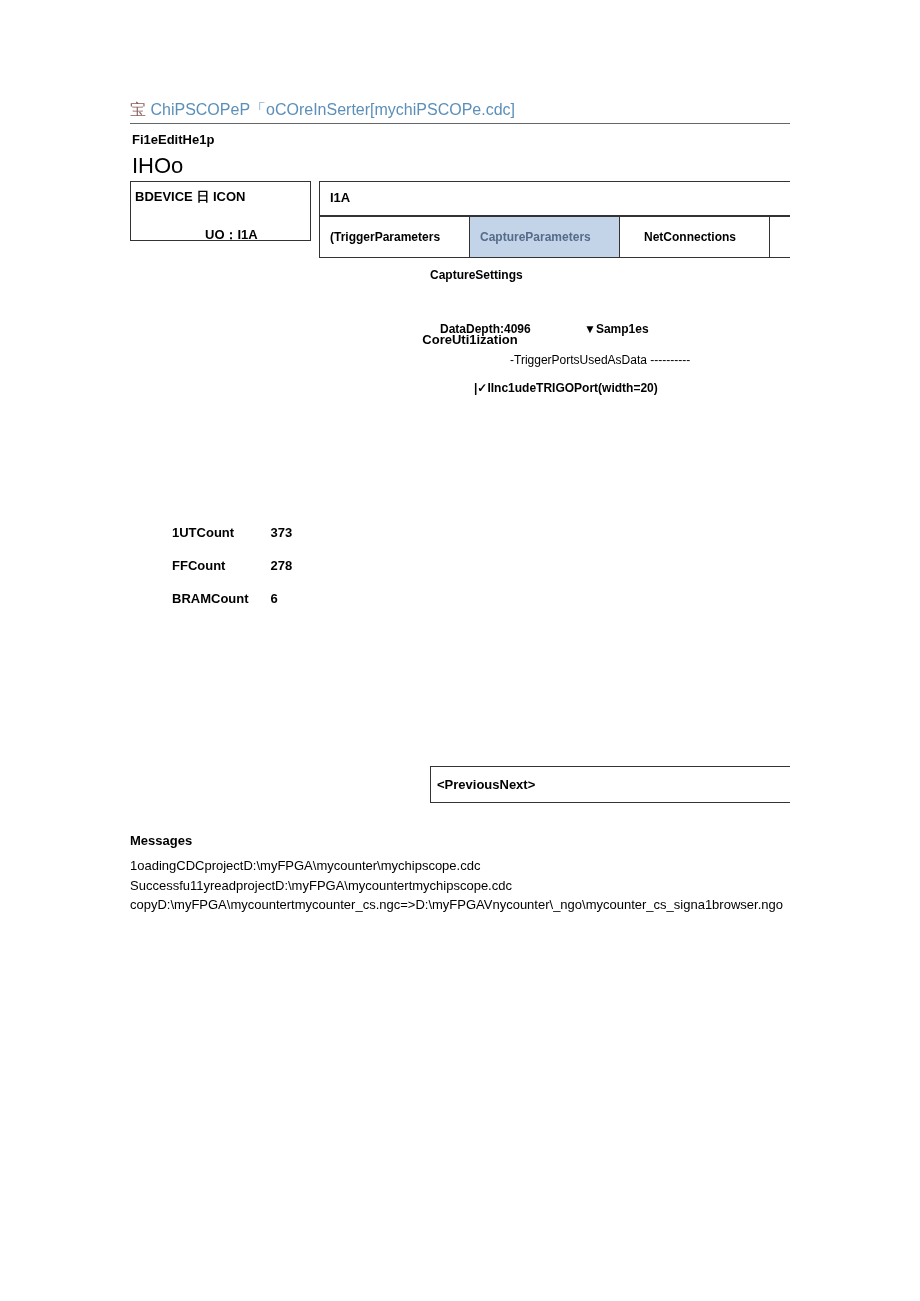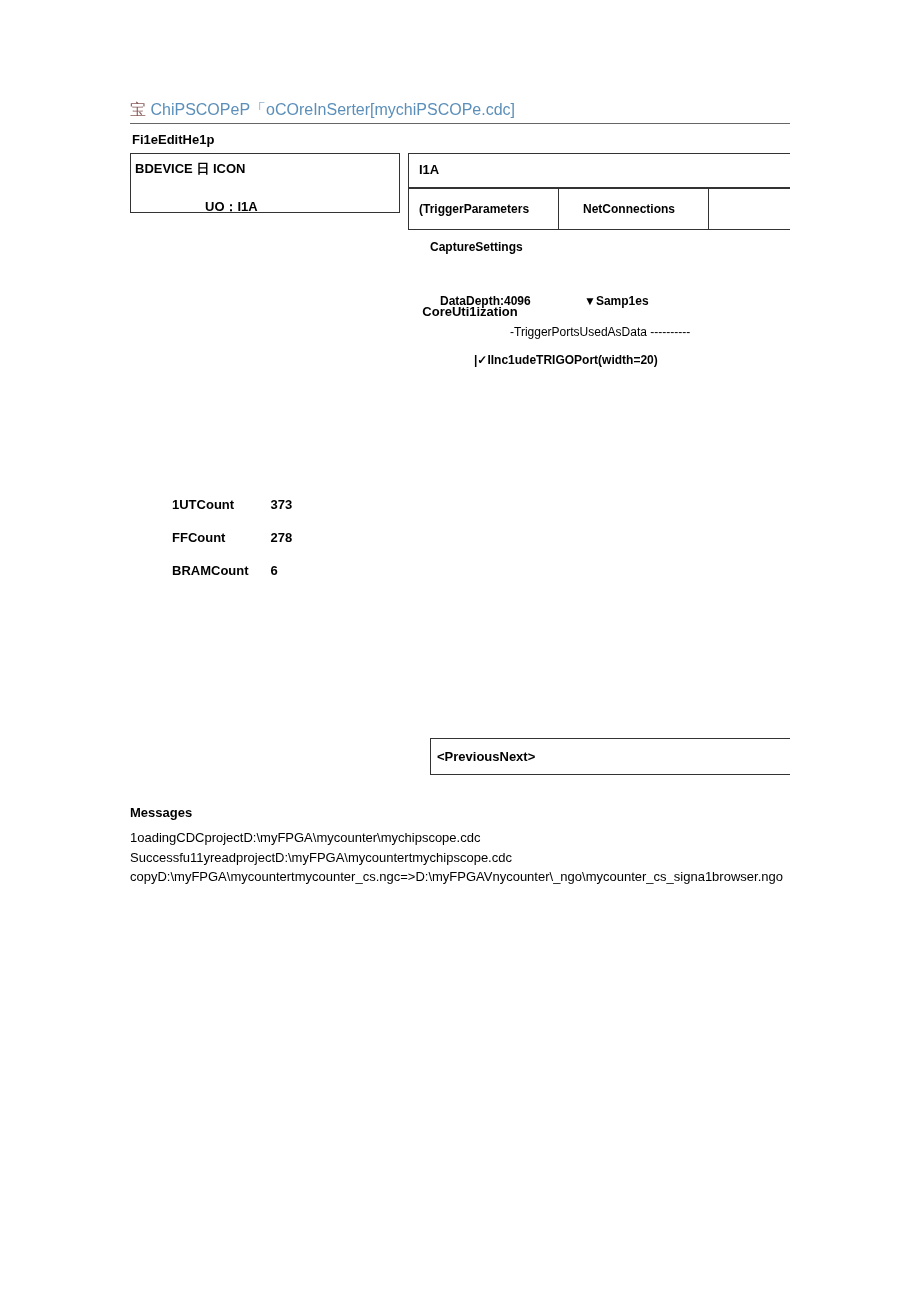--- a/index.html
+++ b/index.html
@@ -140,30 +140,32 @@
 <body>
 
 <div class="container">
 
   <div class="title-bar">
     <span class="title-prefix">宝 </span><span>ChiPSCOPeP「oCOreInSerter[mychiPSCOPe.cdc]</span>
   </div>
 
   <div class="menu-bar">Fi1eEditHe1p</div>
 
+  <div class="toolbar">IHOo</div>
 
   <div class="main-row">
     <div class="tree-panel">
       <div class="tree-root">BDEVICE 日 ICON</div>
       <div class="tree-child">UO：I1A</div>
     </div>
     <div class="right-panel">
       <div class="right-title-cell">I1A</div>
       <div class="tabs-row">
         <div class="tab tab-trigger">(TriggerParameters</div>
+        <div class="tab tab-capture">CaptureParameters</div>
         <div class="tab tab-net">NetConnections</div>
         <div class="tab tab-spacer"></div>
       </div>
     </div>
   </div>
 
   <div class="section-header">CaptureSettings</div>
 
   <div class="data-depth-row">
     <span>DataDepth:4096</span>

